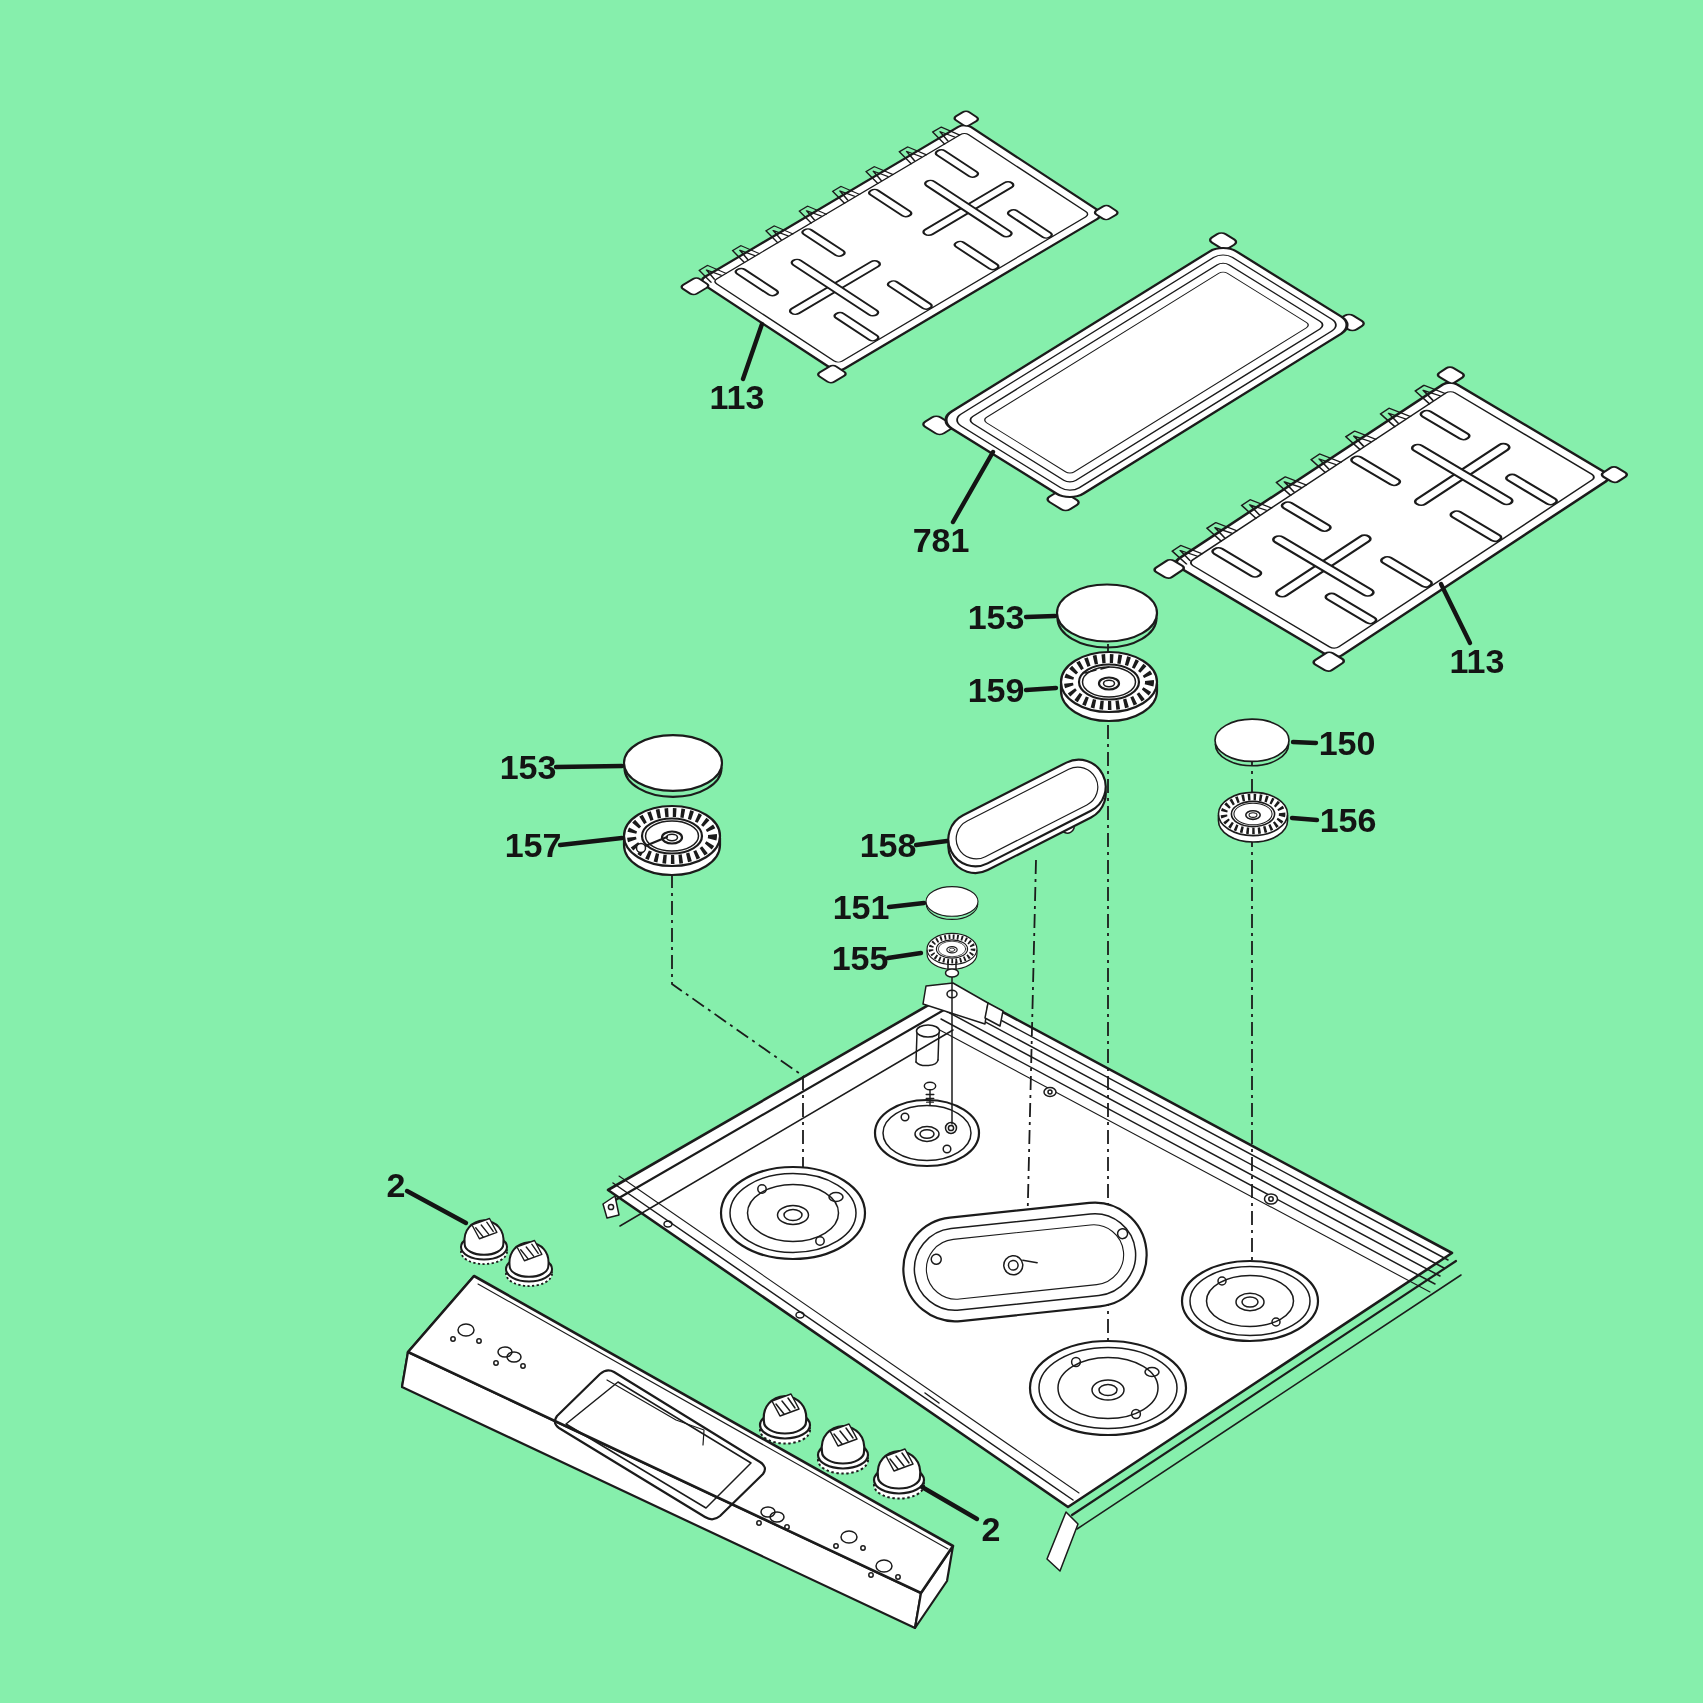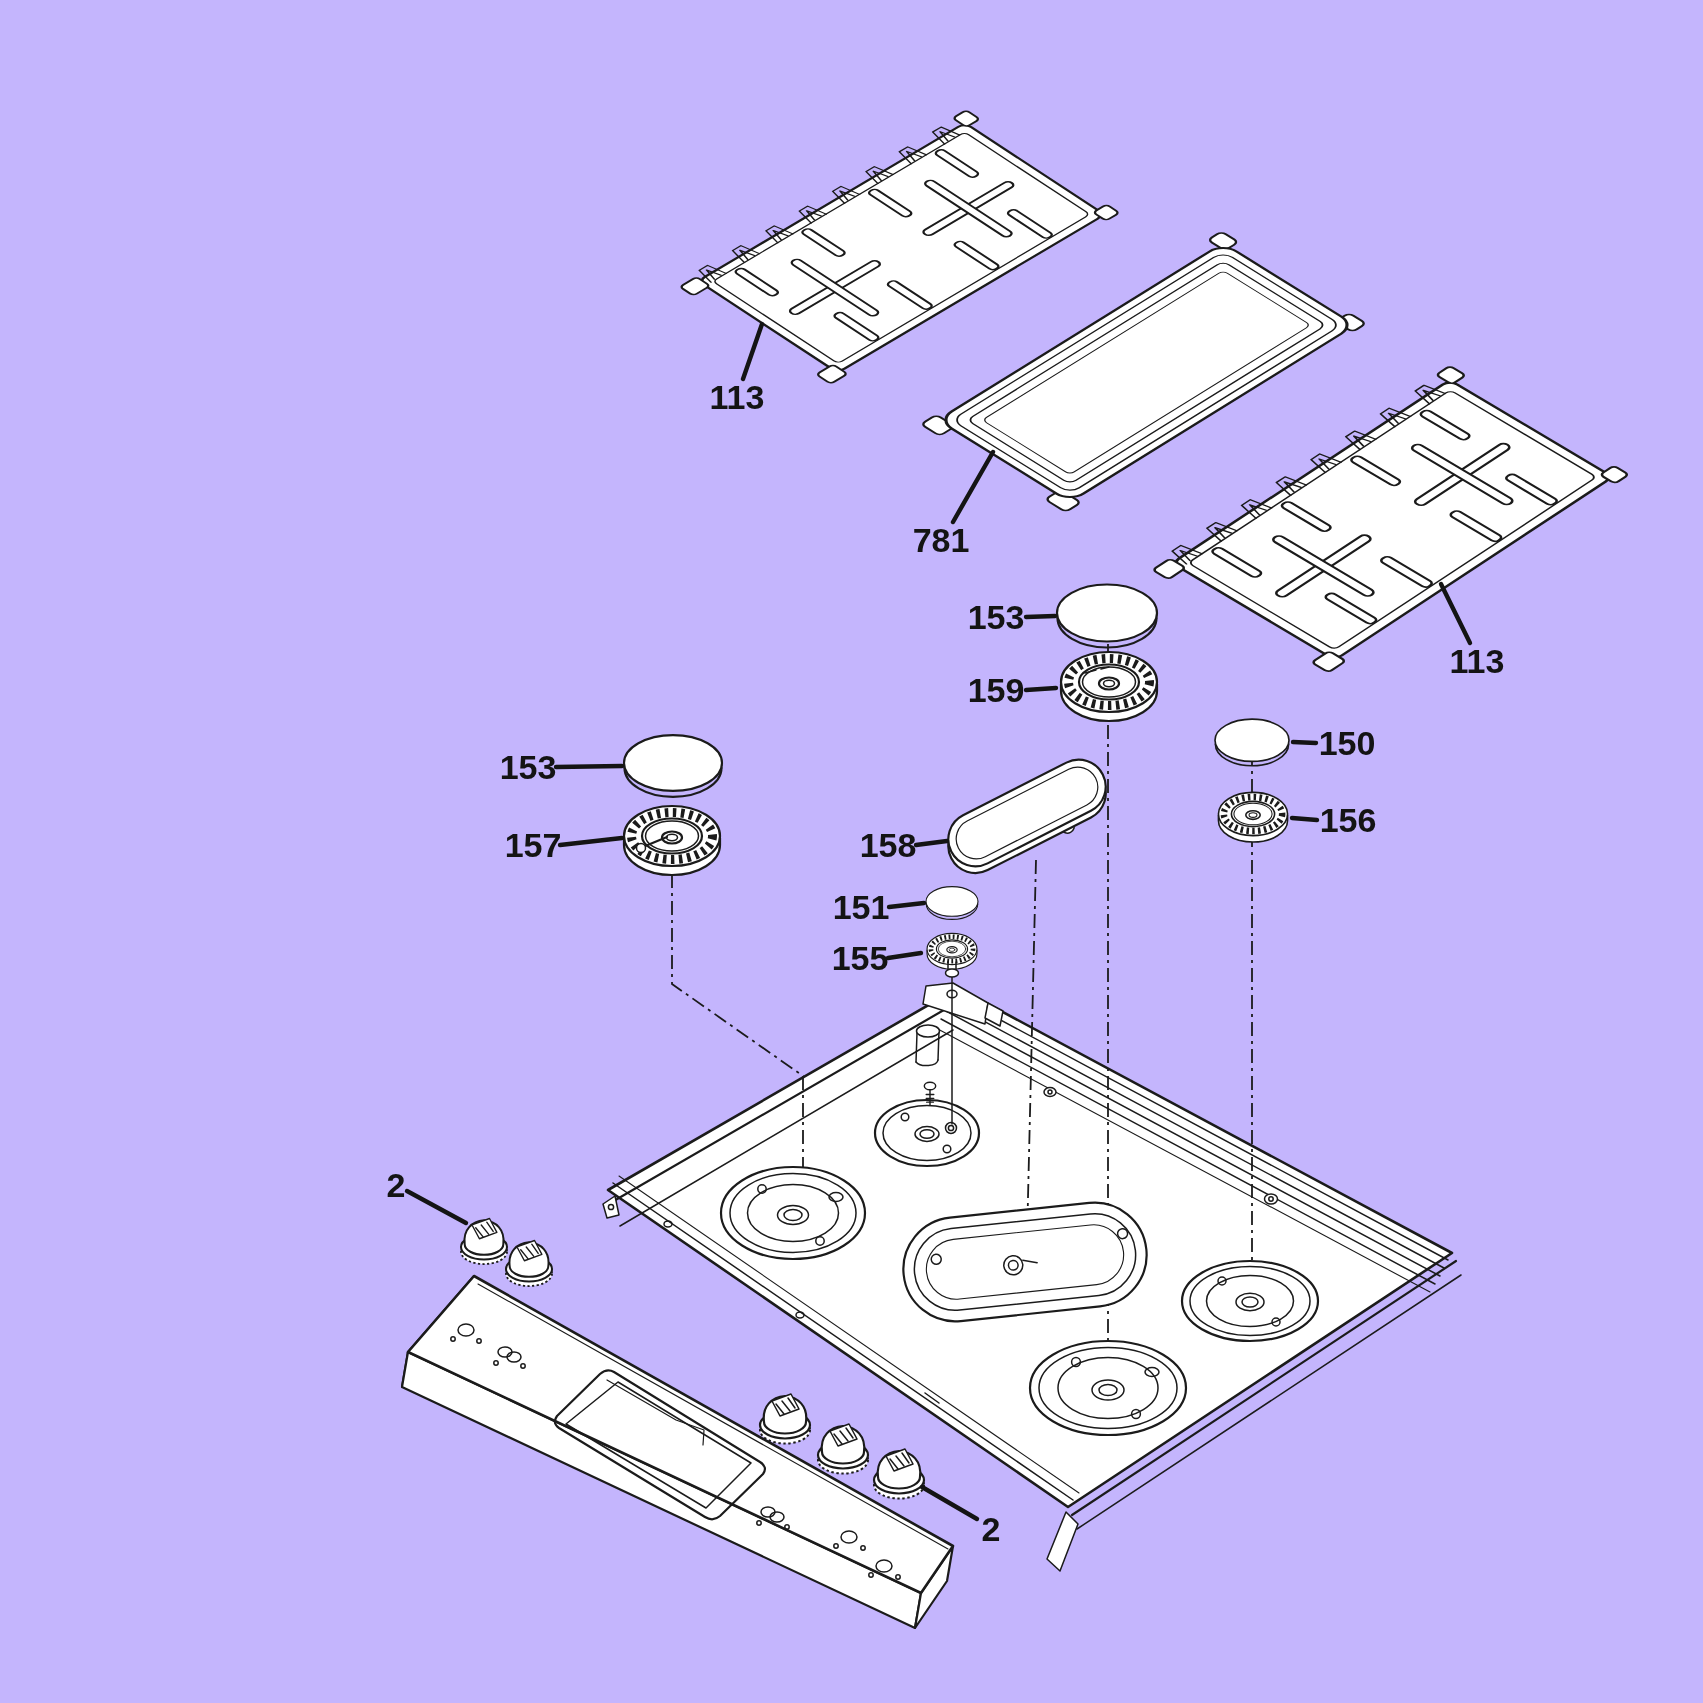--- a/index.html
+++ b/index.html
@@ -1,16 +1,16 @@
 <!DOCTYPE html>
 <html><head>
 <meta charset="utf-8">
 <style>
   html,body { margin:0; padding:0; background:#ffffff; }
-  .stage { width:1703px; height:1703px; position:relative; background:#c4b5fd; }
+  .stage { width:1703px; height:1703px; position:relative; background:#86efac; }
   svg { display:block; }
   .ln  { fill:none; stroke:#1b1b1b; stroke-width:2.2; stroke-linecap:round; stroke-linejoin:round; }
   .ln1 { fill:none; stroke:#1b1b1b; stroke-width:1.5; stroke-linecap:round; stroke-linejoin:round; }
   .ln3 { fill:none; stroke:#1b1b1b; stroke-width:2.6; stroke-linecap:round; stroke-linejoin:round; }
   .fw  { fill:#ffffff; }
   .cl  { fill:none; stroke:#1b1b1b; stroke-width:1.8; stroke-dasharray:14 5 3 5; }
   .leader { fill:none; stroke:#141414; stroke-width:4.4; stroke-linecap:round; }
   .callout { font-family:"Liberation Sans","DejaVu Sans",sans-serif; font-weight:bold;
              font-size:34px; fill:#141414; text-anchor:middle; }
   .teeth { fill:none; stroke:#1b1b1b; stroke-width:9; stroke-dasharray:3.5 4.6; }

